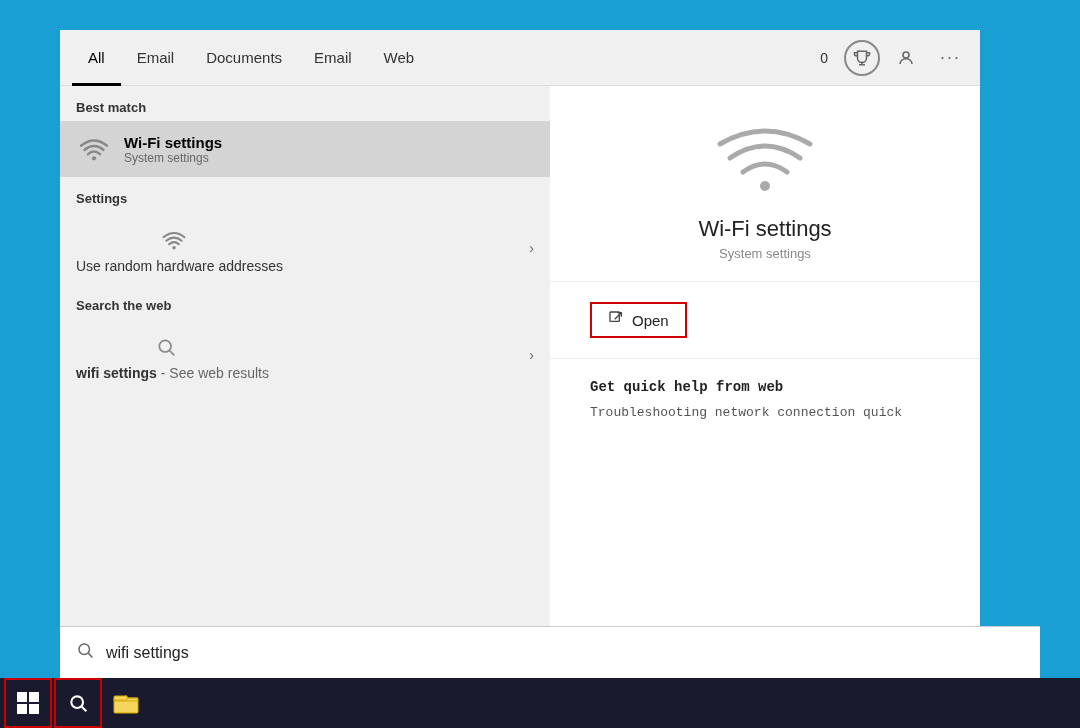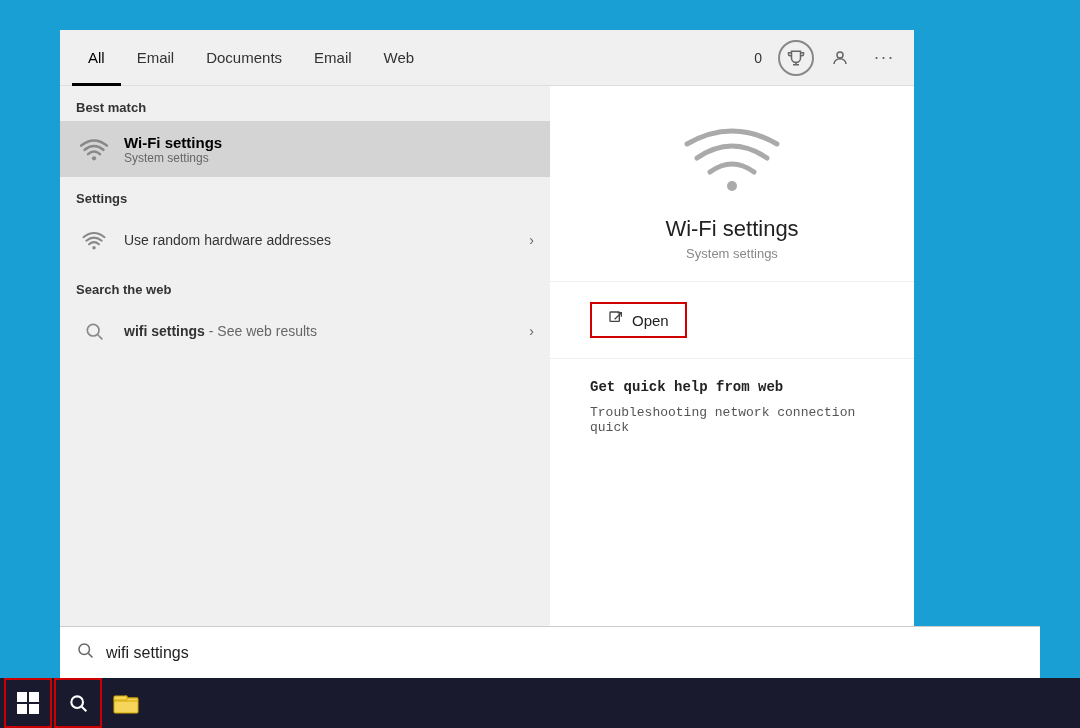--- a/index.html
+++ b/index.html
@@ -18,21 +18,21 @@
       height: 100%;
       background: #1a9fd4;
       position: relative;
     }
 
     
     .search-window {
       position: absolute;
       left: 60px;
       top: 30px;
-      width: 854px;
+      width: 920px;
       height: 660px;
       background: #0369a1;
       display: flex;
       flex-direction: column;
     }
 
     
     .tabs-bar {
       display: flex;
       align-items: center;
@@ -164,20 +164,21 @@
       display: flex;
       align-items: center;
       padding: 10px 16px;
       cursor: pointer;
       justify-content: space-between;
     }
 
     .result-item-settings .left {
       display: flex;
       align-items: center;
+      flex-direction: column;
     }
 
     .chevron {
       color: #666;
       font-size: 14px;
     }
 
     
     .right-panel {
       flex: 1;

